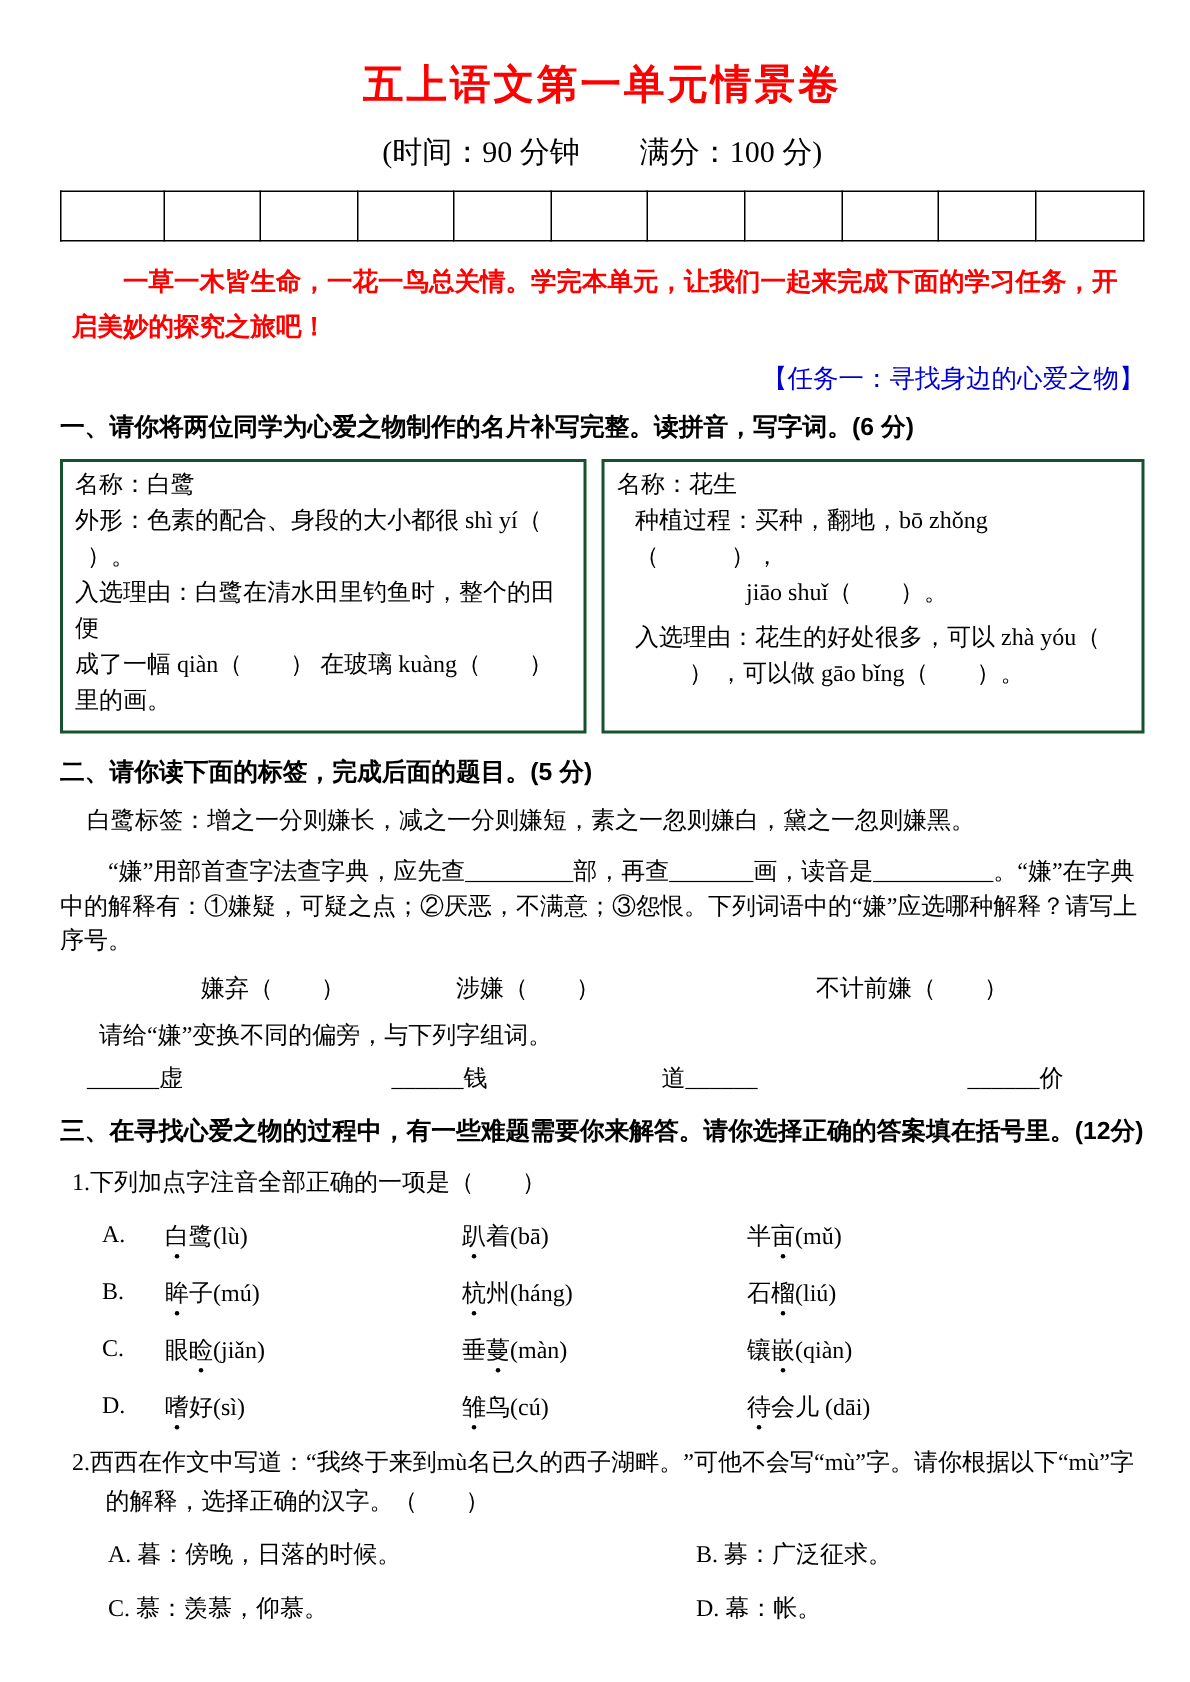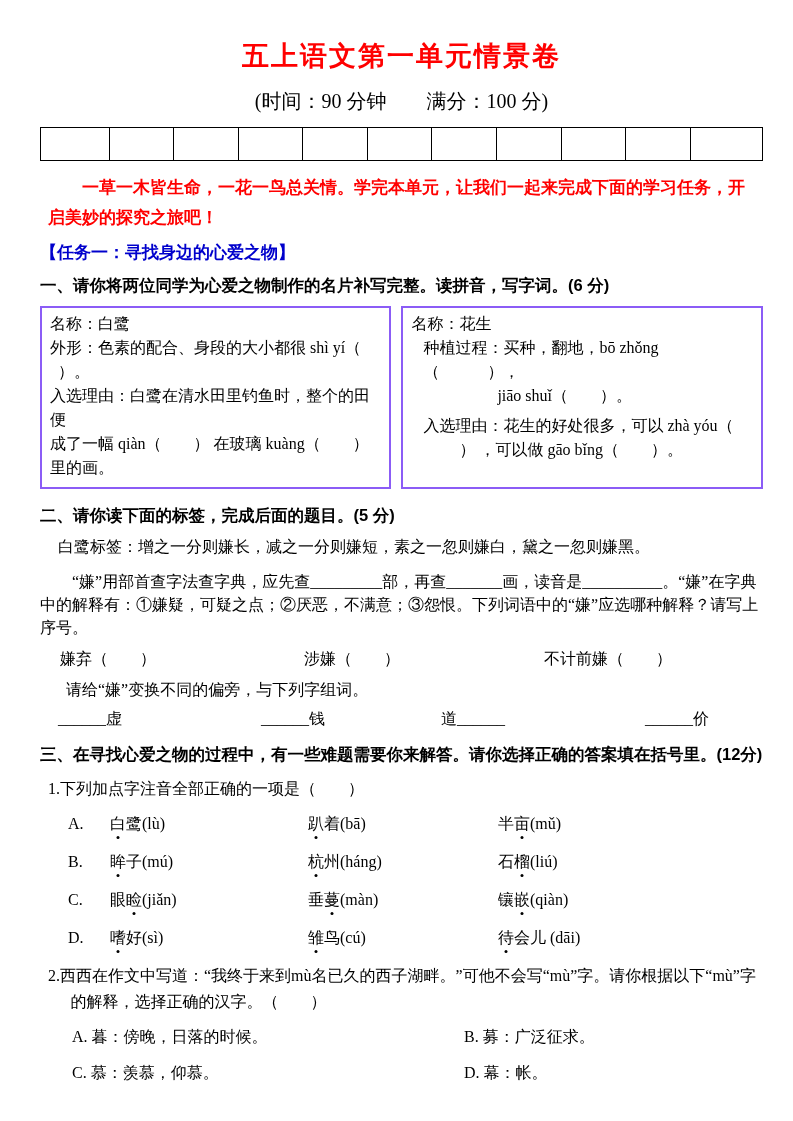--- a/index.html
+++ b/index.html
@@ -59,52 +59,52 @@
     color: var(--intro_red, #ff0000);
     font-weight: bold;
     font-family: "Liberation Sans", "DejaVu Sans", sans-serif;
     font-size: 17px;
     line-height: 1.75;
     text-indent: 2em;
     margin: 6px 4px 8px 8px;
   }
   .task-header {
     color: var(--task_blue, #0000cc);
-    font-weight: bold;
-    font-family: "Liberation Sans", "DejaVu Sans", sans-serif;
-    text-align: left;
+    font-weight: normal;
+    font-family: "Liberation Sans", "DejaVu Sans", sans-serif;
+    text-align: right;
     font-size: 17px;
     margin-bottom: 9px;
   }
   .sec-heading {
     font-weight: bold;
     font-family: "Liberation Sans", "DejaVu Sans", sans-serif;
     font-size: 16.5px;
     line-height: 1.55;
     margin-bottom: 8px;
   }
   .hang { padding-left: 1.5em; text-indent: -1.5em; }
   .cards { display: flex; gap: 10px; margin: 2px 0 14px; }
   .card {
-    border: 2px solid #8b5cf6;
+    border: 2px solid #14532d;
     padding: 4px 8px 7px;
     line-height: 1.5;
     font-size: 16px;
   }
   .card-left  { flex: 0 0 48.6%; }
   .card-right { flex: 1; }
   .cl-ind-sm  { padding-left: 8px; }
   .cl-ind-1   { padding-left: 12px; }
   .cl-ind-big { padding-left: 86px; }
   .cl-ind-mid { padding-left: 48px; }
   .cl-gap     { margin-top: 6px; }
   .tag-line { margin: 4px 0 12px 18px; }
   .lookup-para { text-indent: 2em; line-height: 1.45; margin-bottom: 10px; }
   .usage-row { display: flex; margin: 0 0 10px 20px; }
-  .usage-row span:nth-child(1) { width: 244px; }
+  .usage-row span:nth-child(1) { width: 244px; text-align: center; }
   .usage-row span:nth-child(2) { width: 240px; }
   .radical-line { margin: 0 0 8px 26px; }
   .radical-row { display: flex; margin: 0 0 12px 18px; }
   .radical-row span:nth-child(1) { width: 203px; }
   .radical-row span:nth-child(2) { width: 180px; }
   .radical-row span:nth-child(3) { width: 204px; }
   .q-text { margin: 4px 0 4px 8px; line-height: 1.6; }
   .q-hang { padding-left: 1.4em; text-indent: -1.4em; }
   .q1-options { margin: 2px 0 6px 28px; }
   .q1-row {

